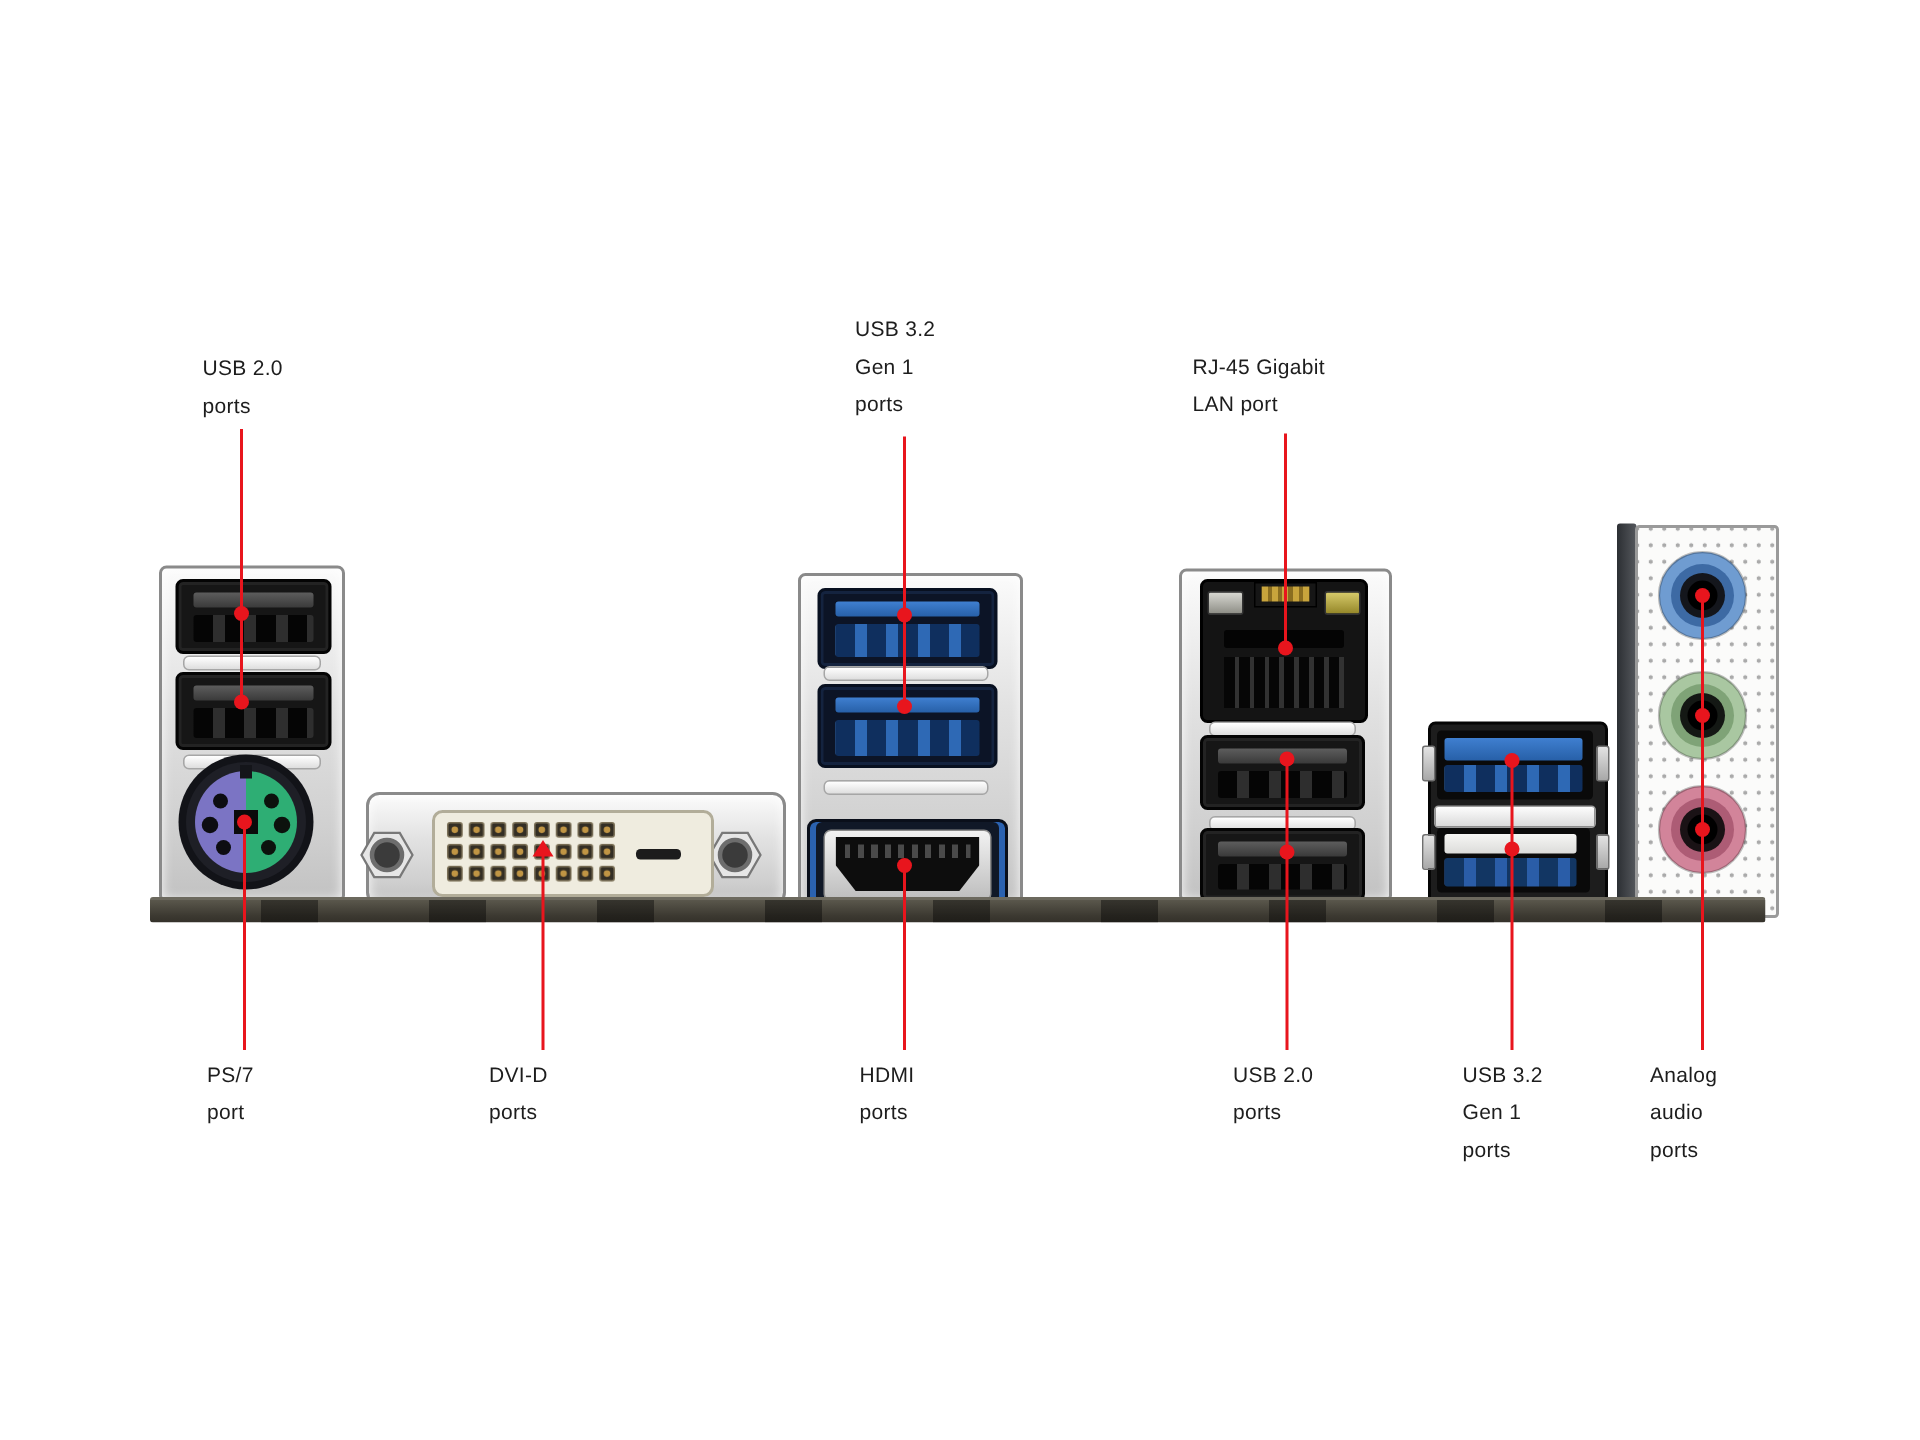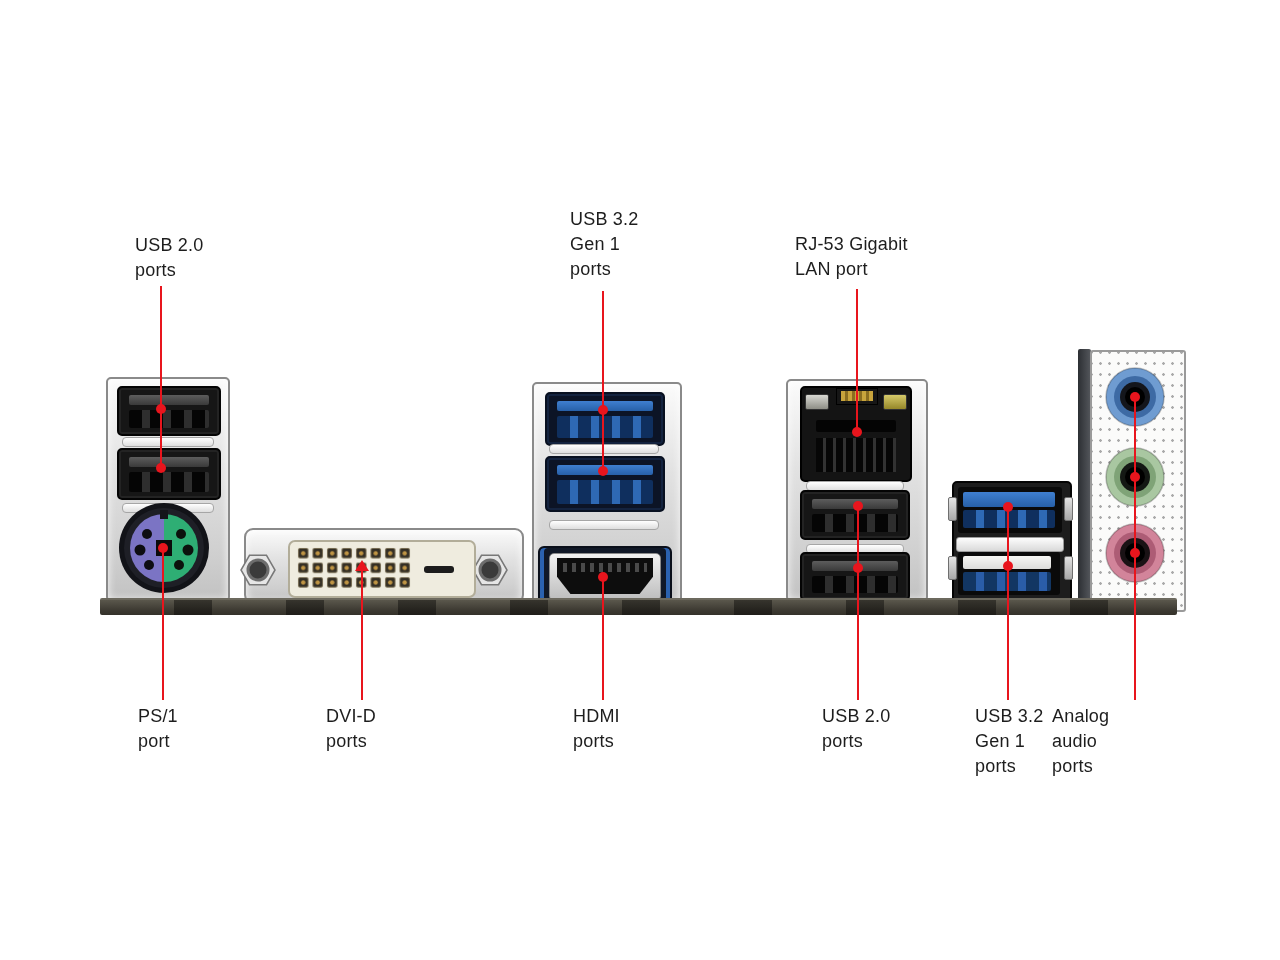--- a/index.html
+++ b/index.html
@@ -1,20 +1,20 @@
 <!DOCTYPE html>
 <html><head>
 <meta charset="utf-8">
 <style>
   html,body { margin:0; padding:0; background:#ffffff; }
   .stage { position:relative; width:1280px; height:960px; background:#ffffff; overflow:hidden;
            font-family:"Liberation Sans", sans-serif; }
 
   
-  .lbl { position:absolute; font-size:18px; line-height:25px; color:#1d1d1d;
+  .lbl { position:absolute; font-size:14px; line-height:25px; color:#1d1d1d;
          white-space:pre-line; letter-spacing:0.2px; }
 
   
   .leader { position:absolute; width:2px; background:#e8151d; z-index:8; }
   .ldot   { position:absolute; width:10px; height:10px; border-radius:50%; background:#e8151d; z-index:9; }
   .larrow-up { position:absolute; width:0; height:0; border-left:7px solid transparent;
                border-right:7px solid transparent; border-bottom:11px solid #e8151d; z-index:9; }
 
   
   .bracket { position:absolute; background:linear-gradient(180deg,#fbfbfb 0%,#e2e2e2 40%,#cfcfcf 80%,#c2c2c2 100%);
@@ -239,30 +239,30 @@
   <div class="leader" style="left:1134px;top:397px;height:303px"></div>
   <div class="ldot" style="left:1130px;top:392px"></div>
   <div class="ldot" style="left:1130px;top:472px"></div>
   <div class="ldot" style="left:1130px;top:548px"></div>
 
   <div class="lbl" style="left:135px;top:233px">USB 2.0
 ports</div>
   <div class="lbl" style="left:570px;top:207px">USB 3.2
 Gen 1
 ports</div>
-  <div class="lbl" style="left:795px;top:232px">RJ-53 Gigabit
+  <div class="lbl" style="left:795px;top:232px">RJ-45 Gigabit
 LAN port</div>
-  <div class="lbl" style="left:138px;top:704px">PS/1
+  <div class="lbl" style="left:138px;top:704px">PS/7
 port</div>
   <div class="lbl" style="left:326px;top:704px">DVI-D
 ports</div>
   <div class="lbl" style="left:573px;top:704px">HDMI
 ports</div>
   <div class="lbl" style="left:822px;top:704px">USB 2.0
 ports</div>
   <div class="lbl" style="left:975px;top:704px">USB 3.2
 Gen 1
 ports</div>
-  <div class="lbl" style="left:1052px;top:704px">Analog
+  <div class="lbl" style="left:1100px;top:704px">Analog
 audio
 ports</div>
 
 </div>
 
 </body></html>

